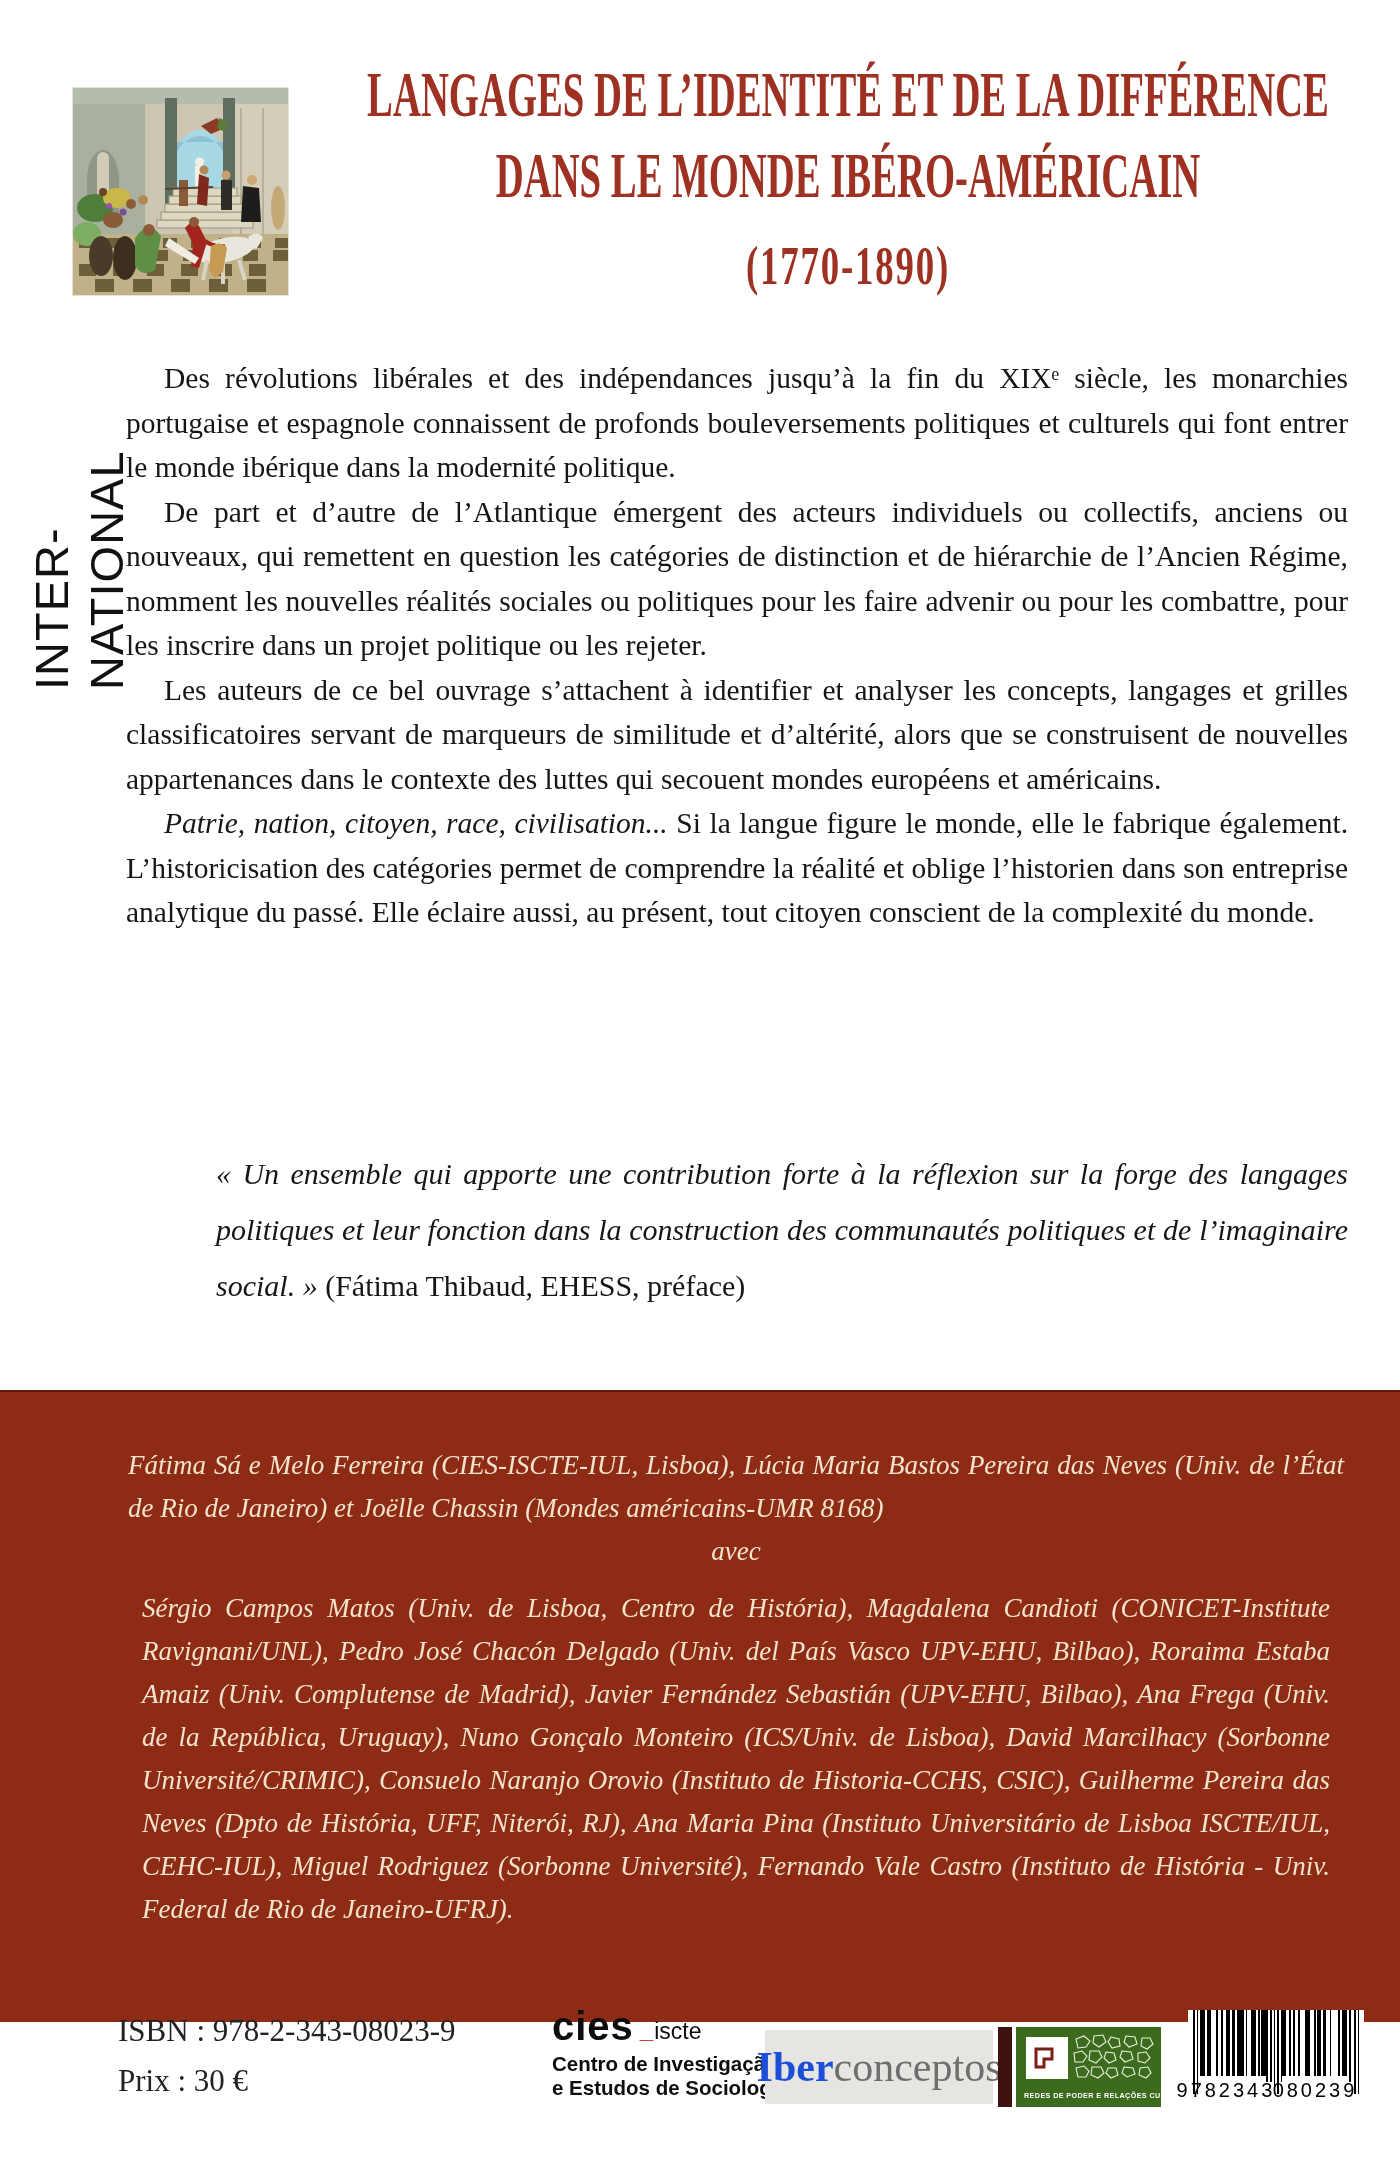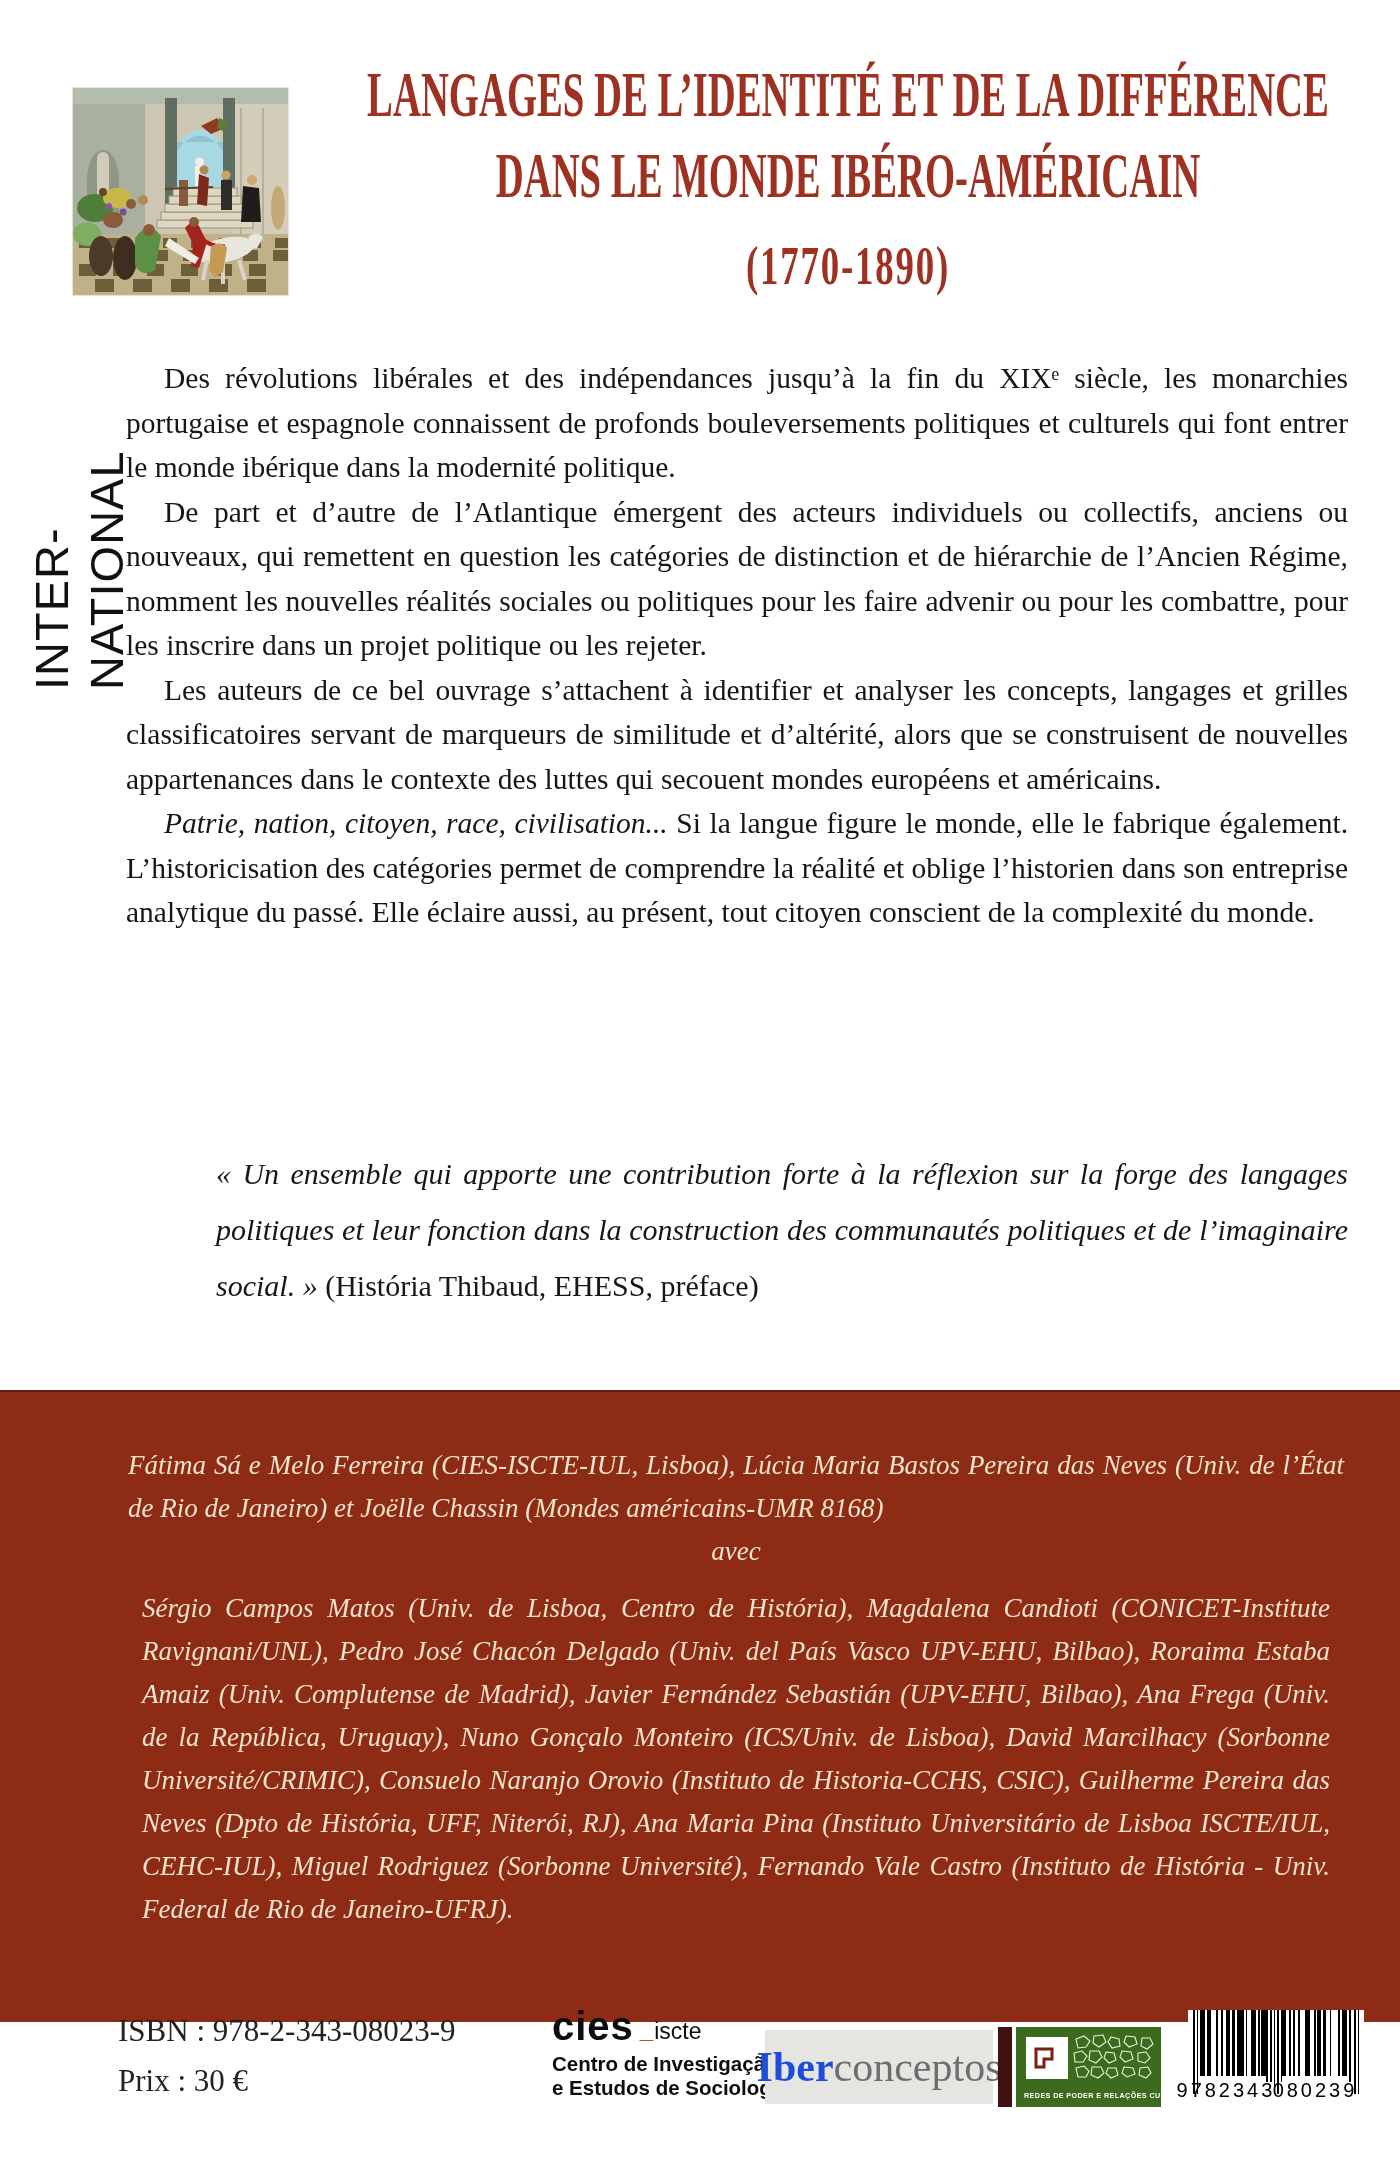--- a/index.html
+++ b/index.html
@@ -172,21 +172,21 @@
   <div class="spine">INTER-NATIONAL</div>
 
   <div class="synopsis">
     <p>Des révolutions libérales et des indépendances jusqu’à la fin du XIXᵉ siècle, les monarchies portugaise et espagnole connaissent de profonds bouleversements politiques et culturels qui font entrer le monde ibérique dans la modernité politique.</p>
     <p>De part et d’autre de l’Atlantique émergent des acteurs individuels ou collectifs, anciens ou nouveaux, qui remettent en question les catégories de distinction et de hiérarchie de l’Ancien Régime, nomment les nouvelles réalités sociales ou politiques pour les faire advenir ou pour les combattre, pour les inscrire dans un projet politique ou les rejeter.</p>
     <p>Les auteurs de ce bel ouvrage s’attachent à identifier et analyser les concepts, langages et grilles classificatoires servant de marqueurs de similitude et d’altérité, alors que se construisent de nouvelles appartenances dans le contexte des luttes qui secouent mondes européens et américains.</p>
     <p><span class="lead-italic">Patrie, nation, citoyen, race, civilisation...</span><span> Si la langue figure le monde, elle le fabrique également. L’historicisation des catégories permet de comprendre la réalité et oblige l’historien dans son entreprise analytique du passé. Elle éclaire aussi, au présent, tout citoyen conscient de la complexité du monde.</span></p>
   </div>
 
   <div class="quote">
-    <span class="q">« Un ensemble qui apporte une contribution forte à la réflexion sur la forge des langages politiques et leur fonction dans la construction des communautés politiques et de l’imaginaire social. » </span><span class="attr">(História Thibaud, EHESS, préface)</span>
+    <span class="q">« Un ensemble qui apporte une contribution forte à la réflexion sur la forge des langages politiques et leur fonction dans la construction des communautés politiques et de l’imaginaire social. » </span><span class="attr">(Fátima Thibaud, EHESS, préface)</span>
   </div>
 
   <div class="band">
     <div class="band-inner">
       <p class="band-directors">Fátima Sá e Melo Ferreira (CIES-ISCTE-IUL, Lisboa), Lúcia Maria Bastos Pereira das Neves (Univ. de l’État de Rio de Janeiro) et Joëlle Chassin (Mondes américains-UMR 8168)</p>
       <p class="band-avec">avec</p>
       <p class="band-contributors">Sérgio Campos Matos (Univ. de Lisboa, Centro de História), Magdalena Candioti (CONICET-Institute Ravignani/UNL), Pedro José Chacón Delgado (Univ. del País Vasco UPV-EHU, Bilbao), Roraima Estaba Amaiz (Univ. Complutense de Madrid), Javier Fernández Sebastián (UPV-EHU, Bilbao), Ana Frega (Univ. de la República, Uruguay), Nuno Gonçalo Monteiro (ICS/Univ. de Lisboa), David Marcilhacy (Sorbonne Université/CRIMIC), Consuelo Naranjo Orovio (Instituto de Historia-CCHS, CSIC), Guilherme Pereira das Neves (Dpto de História, UFF, Niterói, RJ), Ana Maria Pina (Instituto Universitário de Lisboa ISCTE/IUL, CEHC-IUL), Miguel Rodriguez (Sorbonne Université), Fernando Vale Castro (Instituto de História - Univ. Federal de Rio de Janeiro-UFRJ).</p>
     </div>
   </div>
 

